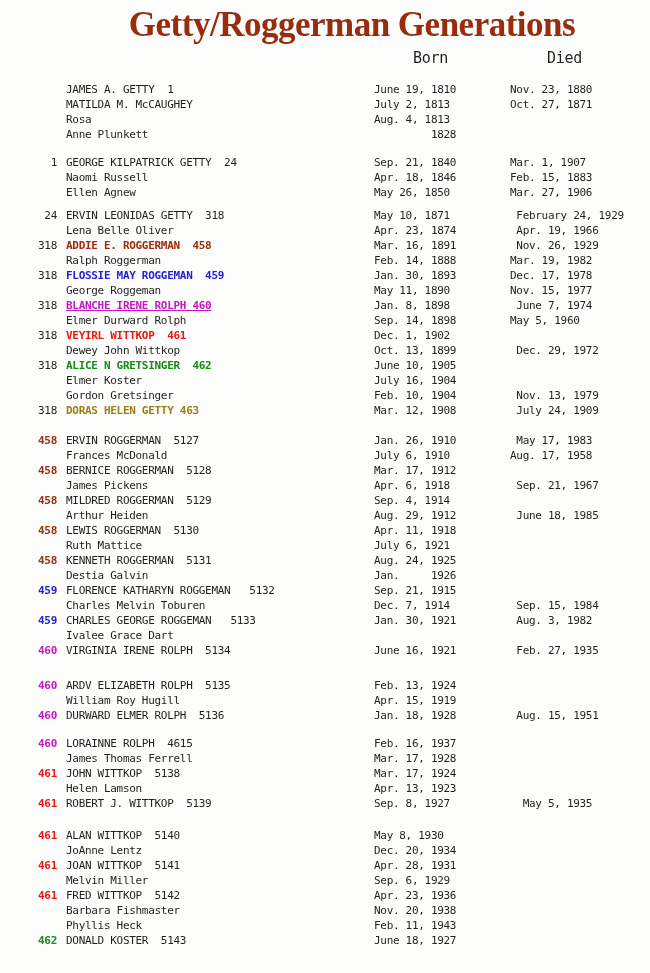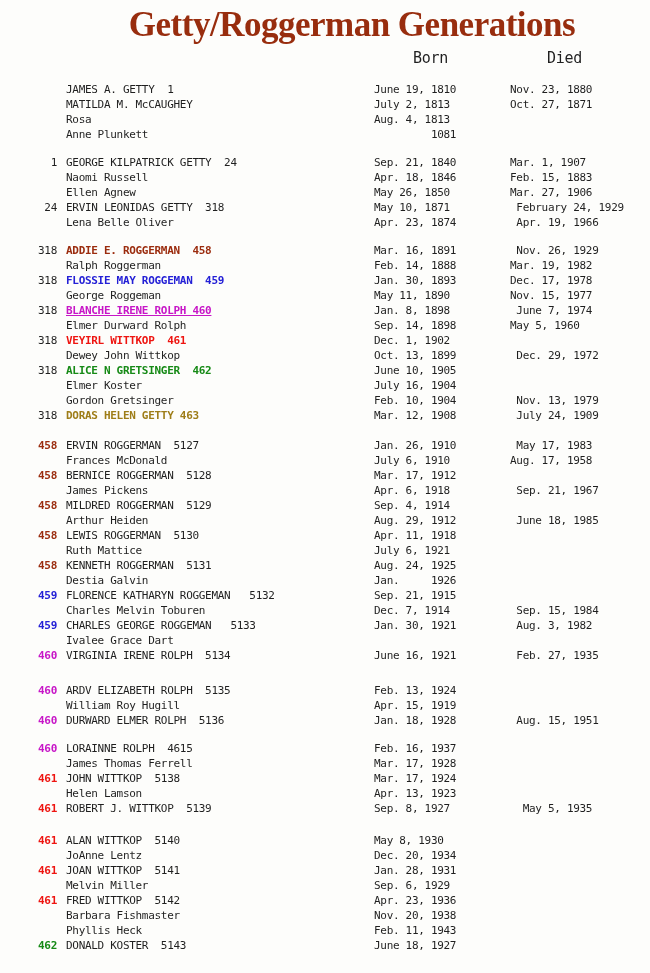--- a/index.html
+++ b/index.html
@@ -14,21 +14,21 @@
     font-weight:bold;font-size:35px;line-height:46px;letter-spacing:-0.5px;padding-left:27px;
   }
   .col-headers{position:absolute;top:51px;left:0;width:650px;height:15px;}
   .col-headers span{
     position:absolute;font-size:15px;line-height:15px;color:#1f1f1f;letter-spacing:-0.3px;text-align:center;
   }
   .hdr-born{left:413px;}
   .hdr-died{left:547px;}
   #rows{position:absolute;top:82px;left:0;width:650px;}
   .group{position:relative;}
-  .g2{margin-top:13px}.g3{margin-top:0}.g4{margin-top:13px}
+  .g2{margin-top:13px}.g3{margin-top:8px}.g4{margin-top:0}
   .g5{margin-top:15px}.g6{margin-top:20px}.g7{margin-top:13px}.g8{margin-top:17px}
   .row{position:relative;height:15px;font-size:11px;line-height:15px;letter-spacing:-0.3px;color:#1f1f1f;}
   .row span{position:absolute;top:0;white-space:pre;}
   .ref{left:0;width:57px;text-align:right;}
   .name{left:66px;}
   .born{left:374px;}
   .died{left:510px;}
   .bold{font-weight:bold;}
 </style>
 </head>
@@ -57,21 +57,21 @@
       </div>
       <div class="row">
         <span class="ref"></span>
         <span class="name">Rosa</span>
         <span class="born">Aug. 4, 1813</span>
         <span class="died"></span>
       </div>
       <div class="row">
         <span class="ref"></span>
         <span class="name">Anne Plunkett</span>
-        <span class="born">         1081</span>
+        <span class="born">         1828</span>
         <span class="died"></span>
       </div>
     </div>
     <div class="group g2">
       <div class="row">
         <span class="ref">1</span>
         <span class="name">GEORGE KILPATRICK GETTY  24</span>
         <span class="born">Sep. 21, 1840</span>
         <span class="died">Mar. 1, 1907</span>
       </div>
@@ -329,21 +329,21 @@
       </div>
       <div class="row">
         <span class="ref"></span>
         <span class="name">JoAnne Lentz</span>
         <span class="born">Dec. 20, 1934</span>
         <span class="died"></span>
       </div>
       <div class="row">
         <span class="ref bold" style="color: rgb(238, 20, 16);">461</span>
         <span class="name">JOAN WITTKOP  5141</span>
-        <span class="born">Jan. 28, 1931</span>
+        <span class="born">Apr. 28, 1931</span>
         <span class="died"></span>
       </div>
       <div class="row">
         <span class="ref"></span>
         <span class="name">Melvin Miller</span>
         <span class="born">Sep. 6, 1929</span>
         <span class="died"></span>
       </div>
       <div class="row">
         <span class="ref bold" style="color: rgb(238, 20, 16);">461</span>

